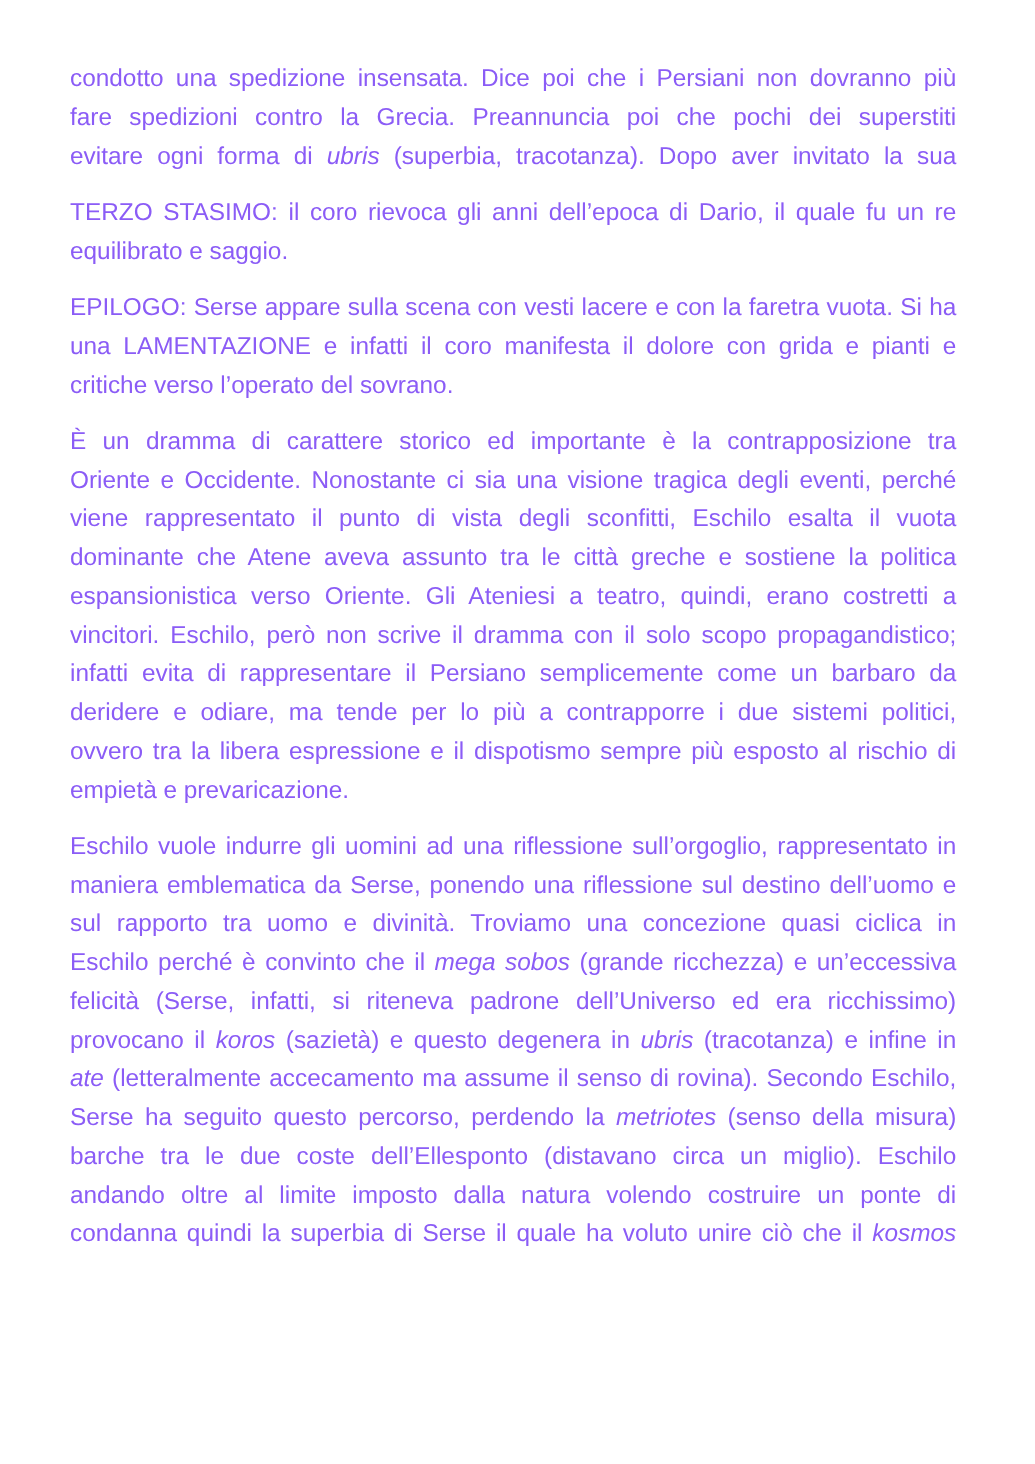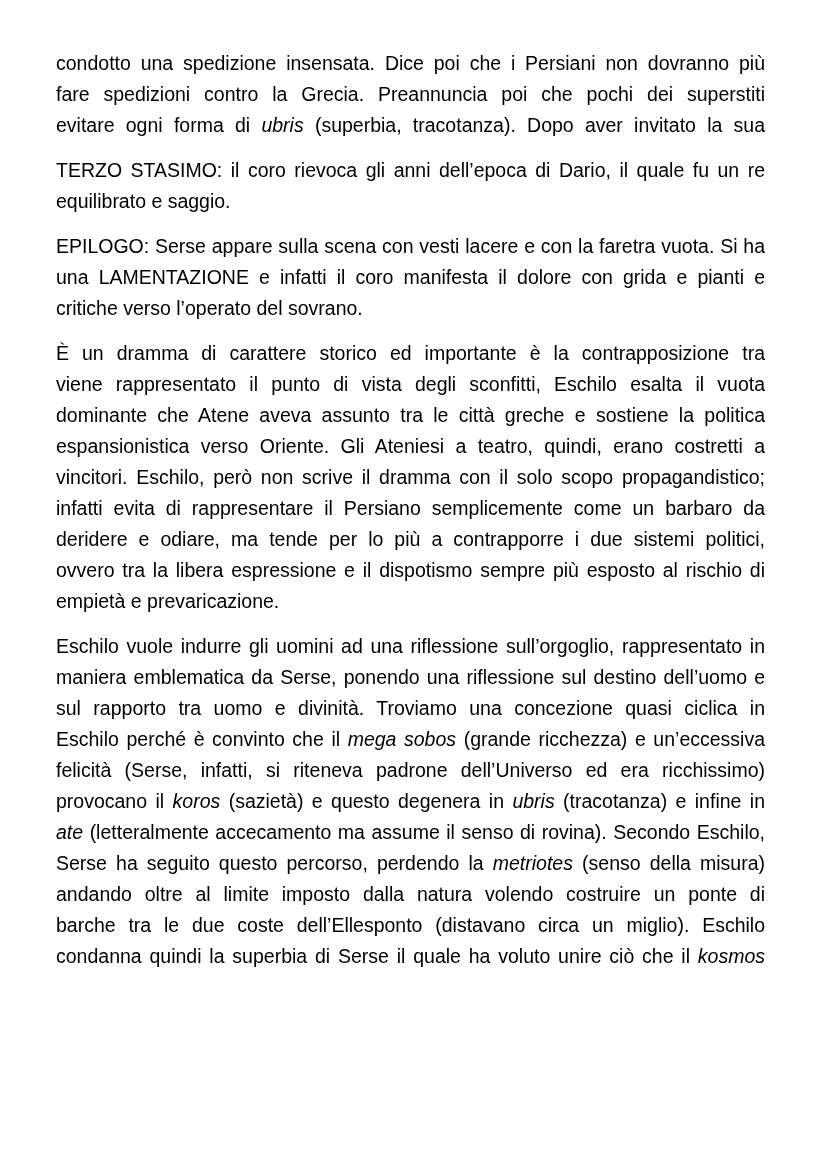--- a/index.html
+++ b/index.html
@@ -39,53 +39,54 @@
     text-align: justify;
     text-align-last: left;
   }
   .seg-bold { font-weight: normal; }
   .seg-italic { font-style: italic; }
 </style>
 </head>
 <body>
 
 <div class="page" style="background: rgb(255, 255, 255);">
-  <main class="doc-body" style="color: #000000;">
+  <main class="doc-body" style="color: #8b5cf6;">
       <div class="paragraph">
         <div class="line"><span>condotto una spedizione insensata. Dice poi che i Persiani non dovranno più</span></div>
         <div class="line"><span>fare spedizioni contro la Grecia. Preannuncia poi che pochi dei superstiti</span></div>
         <div class="line"><span>evitare ogni forma di </span><span class="seg-italic">ubris</span><span> (superbia, tracotanza). Dopo aver invitato la sua</span></div>
       </div>
       <div class="paragraph">
         <div class="line"><span class="seg-bold">TERZO STASIMO:</span><span> il coro rievoca gli anni dell’epoca di Dario, il quale fu un re</span></div>
         <div class="line last-left"><span>equilibrato e saggio.</span></div>
       </div>
       <div class="paragraph">
         <div class="line"><span class="seg-bold">EPILOGO</span><span>: Serse appare sulla scena con vesti lacere e con la faretra vuota. Si ha</span></div>
         <div class="line"><span>una LAMENTAZIONE e infatti il coro manifesta il dolore con grida e pianti e</span></div>
         <div class="line last-left"><span>critiche verso l’operato del sovrano.</span></div>
       </div>
       <div class="paragraph">
         <div class="line"><span>È un dramma di carattere storico ed importante è la contrapposizione tra</span></div>
+        <div class="line"><span>Oriente e Occidente. Nonostante ci sia una visione tragica degli eventi, perché</span></div>
         <div class="line"><span>viene rappresentato il punto di vista degli sconfitti, Eschilo esalta il vuota</span></div>
         <div class="line"><span>dominante che Atene aveva assunto tra le città greche e sostiene la politica</span></div>
         <div class="line"><span>espansionistica verso Oriente. Gli Ateniesi a teatro, quindi, erano costretti a</span></div>
         <div class="line"><span>vincitori. Eschilo, però non scrive il dramma con il solo scopo propagandistico;</span></div>
         <div class="line"><span>infatti evita di rappresentare il Persiano semplicemente come un barbaro da</span></div>
         <div class="line"><span>deridere e odiare, ma tende per lo più a contrapporre i due sistemi politici,</span></div>
         <div class="line"><span>ovvero tra la libera espressione e il dispotismo sempre più esposto al rischio di</span></div>
         <div class="line last-left"><span>empietà e prevaricazione.</span></div>
       </div>
       <div class="paragraph">
         <div class="line"><span>Eschilo vuole indurre gli uomini ad una riflessione sull’orgoglio, rappresentato in</span></div>
         <div class="line"><span>maniera emblematica da Serse, ponendo una riflessione sul destino dell’uomo e</span></div>
         <div class="line"><span>sul rapporto tra uomo e divinità. Troviamo una concezione quasi ciclica in</span></div>
         <div class="line"><span>Eschilo perché è convinto che il </span><span class="seg-italic">mega sobos</span><span> (grande ricchezza) e un’eccessiva</span></div>
         <div class="line"><span>felicità (Serse, infatti, si riteneva padrone dell’Universo ed era ricchissimo)</span></div>
         <div class="line"><span>provocano il </span><span class="seg-italic">koros</span><span> (sazietà) e questo degenera in </span><span class="seg-italic">ubris</span><span> (tracotanza) e infine in</span></div>
         <div class="line"><span class="seg-italic">ate</span><span> (letteralmente accecamento ma assume il senso di rovina). Secondo Eschilo,</span></div>
         <div class="line"><span>Serse ha seguito questo percorso, perdendo la </span><span class="seg-italic">metriotes</span><span> (senso della misura)</span></div>
+        <div class="line"><span>barche tra le due coste dell’Ellesponto (distavano circa un miglio). Eschilo</span></div>
         <div class="line"><span>andando oltre al limite imposto dalla natura volendo costruire un ponte di</span></div>
-        <div class="line"><span>barche tra le due coste dell’Ellesponto (distavano circa un miglio). Eschilo</span></div>
         <div class="line"><span>condanna quindi la superbia di Serse il quale ha voluto unire ciò che il </span><span class="seg-italic">kosmos</span></div>
       </div>
     </main>
 </div>
 
 </body></html>

